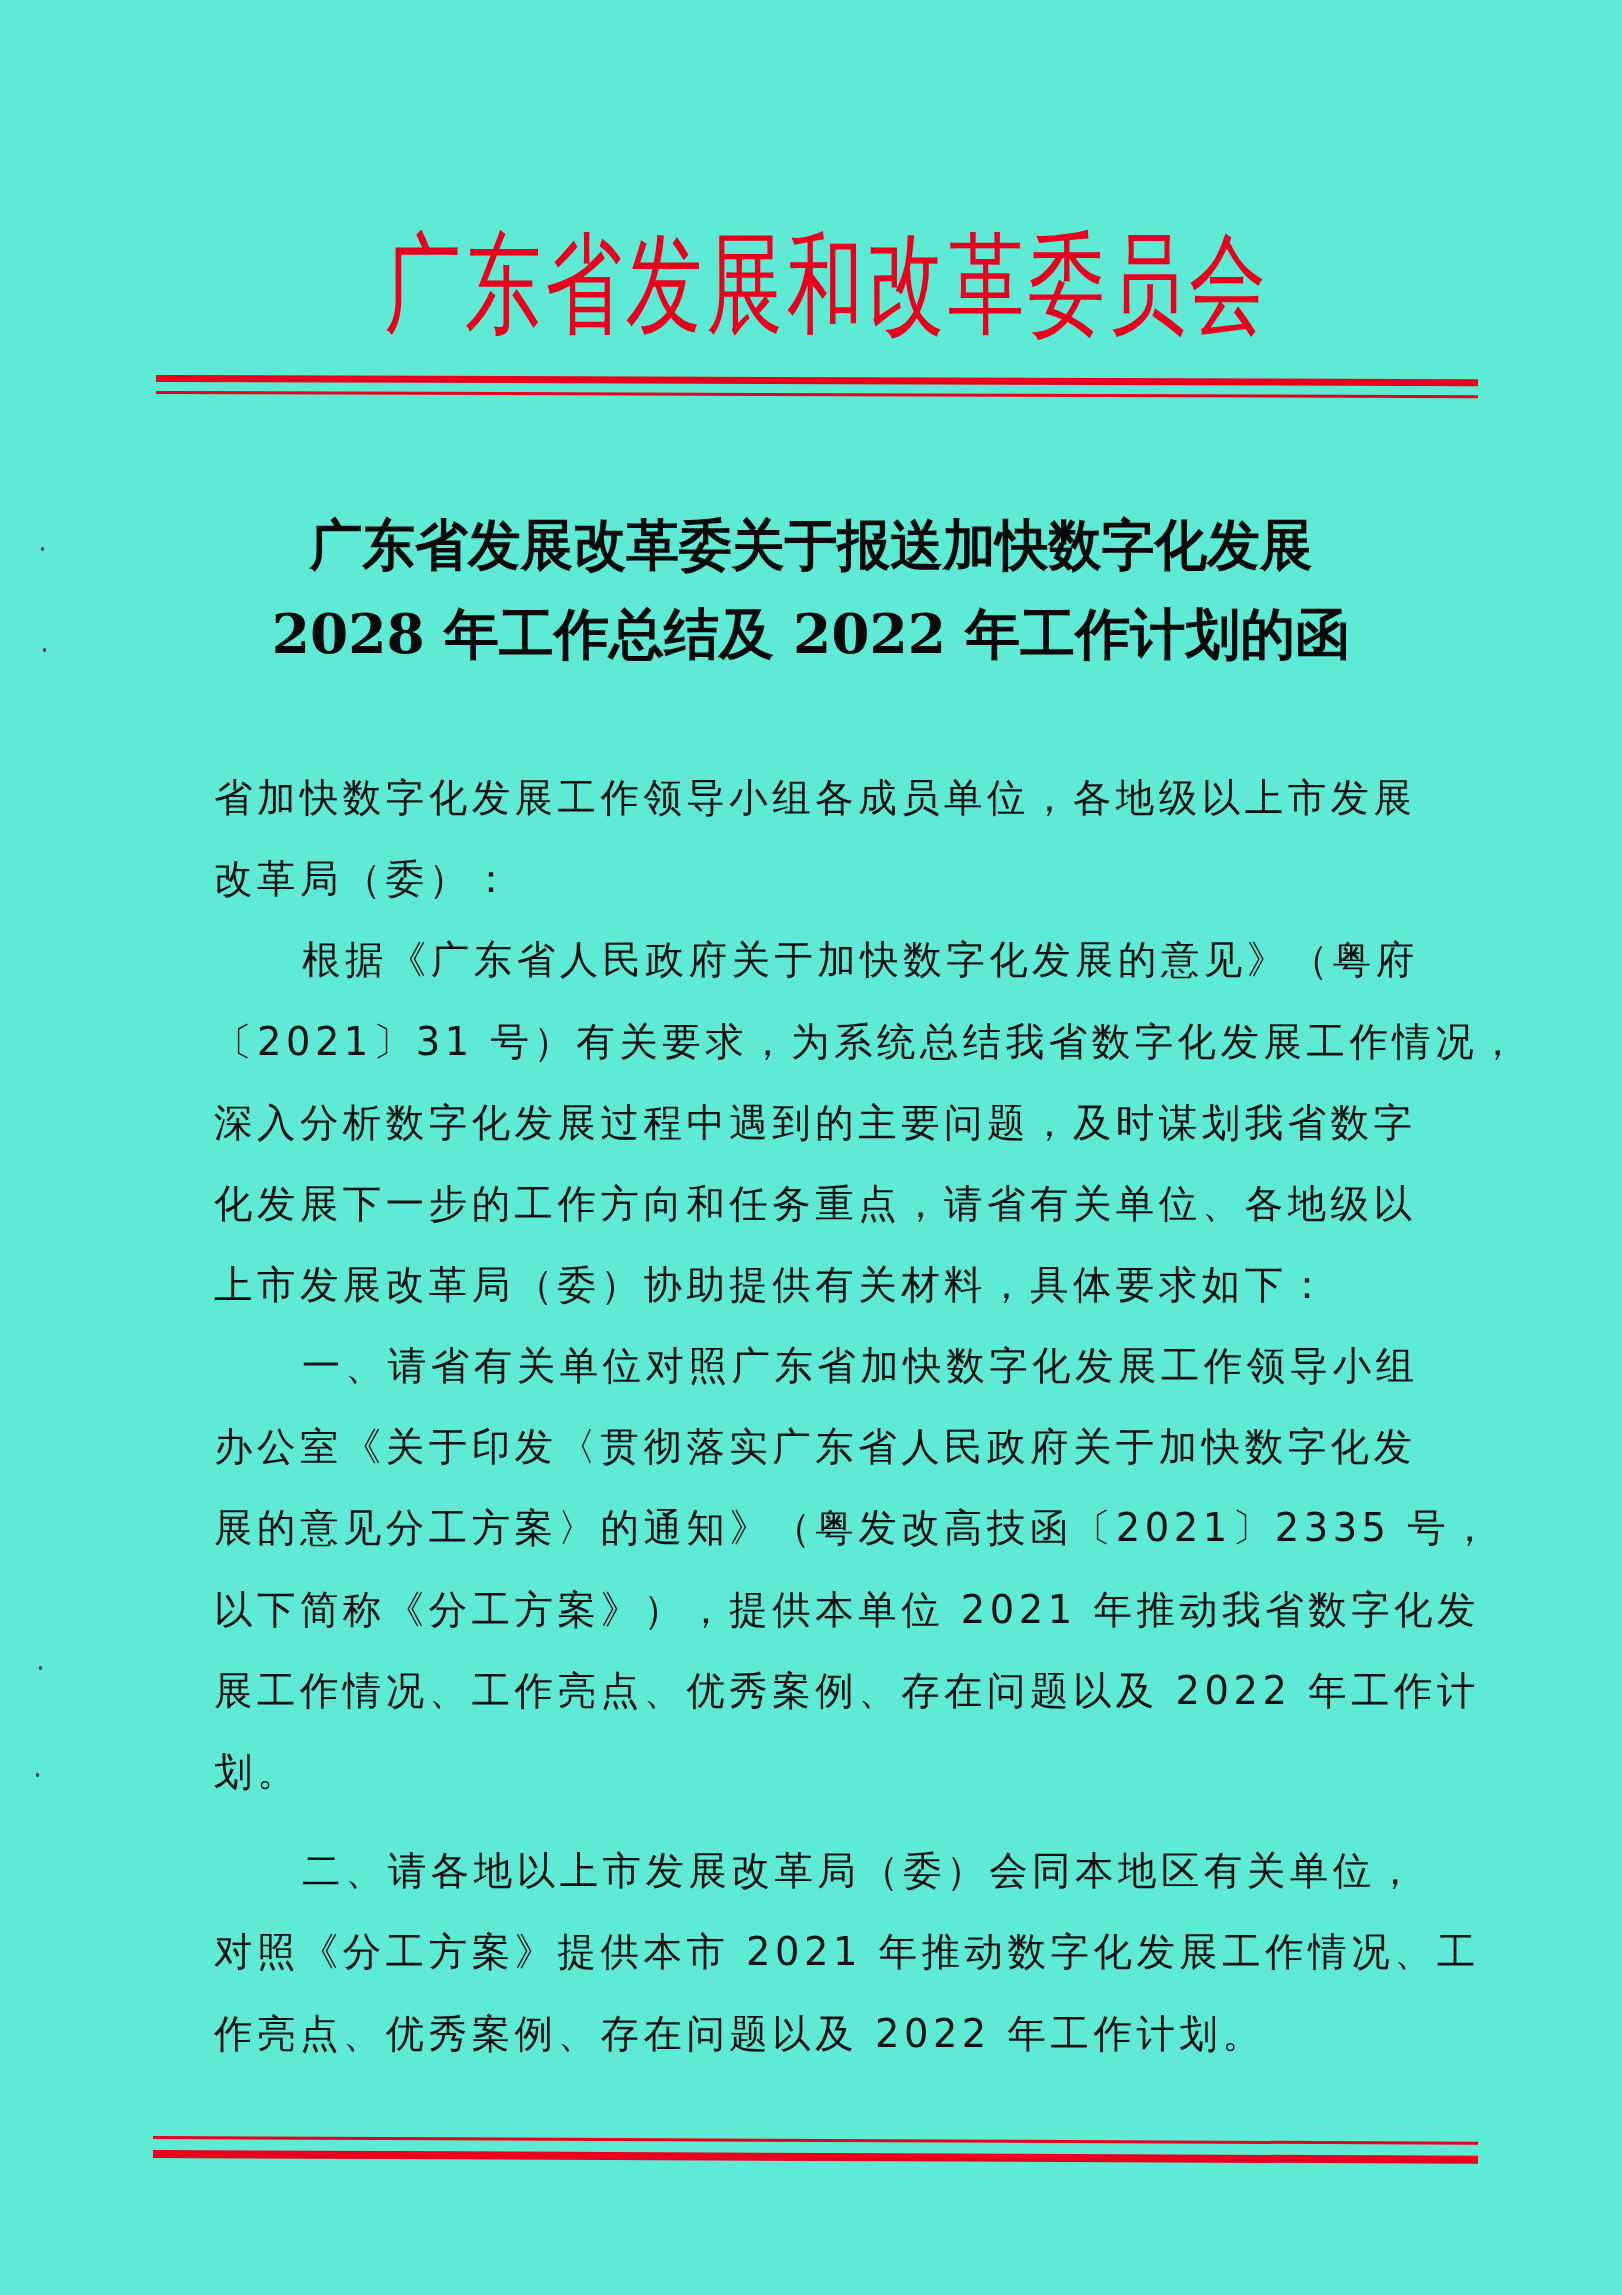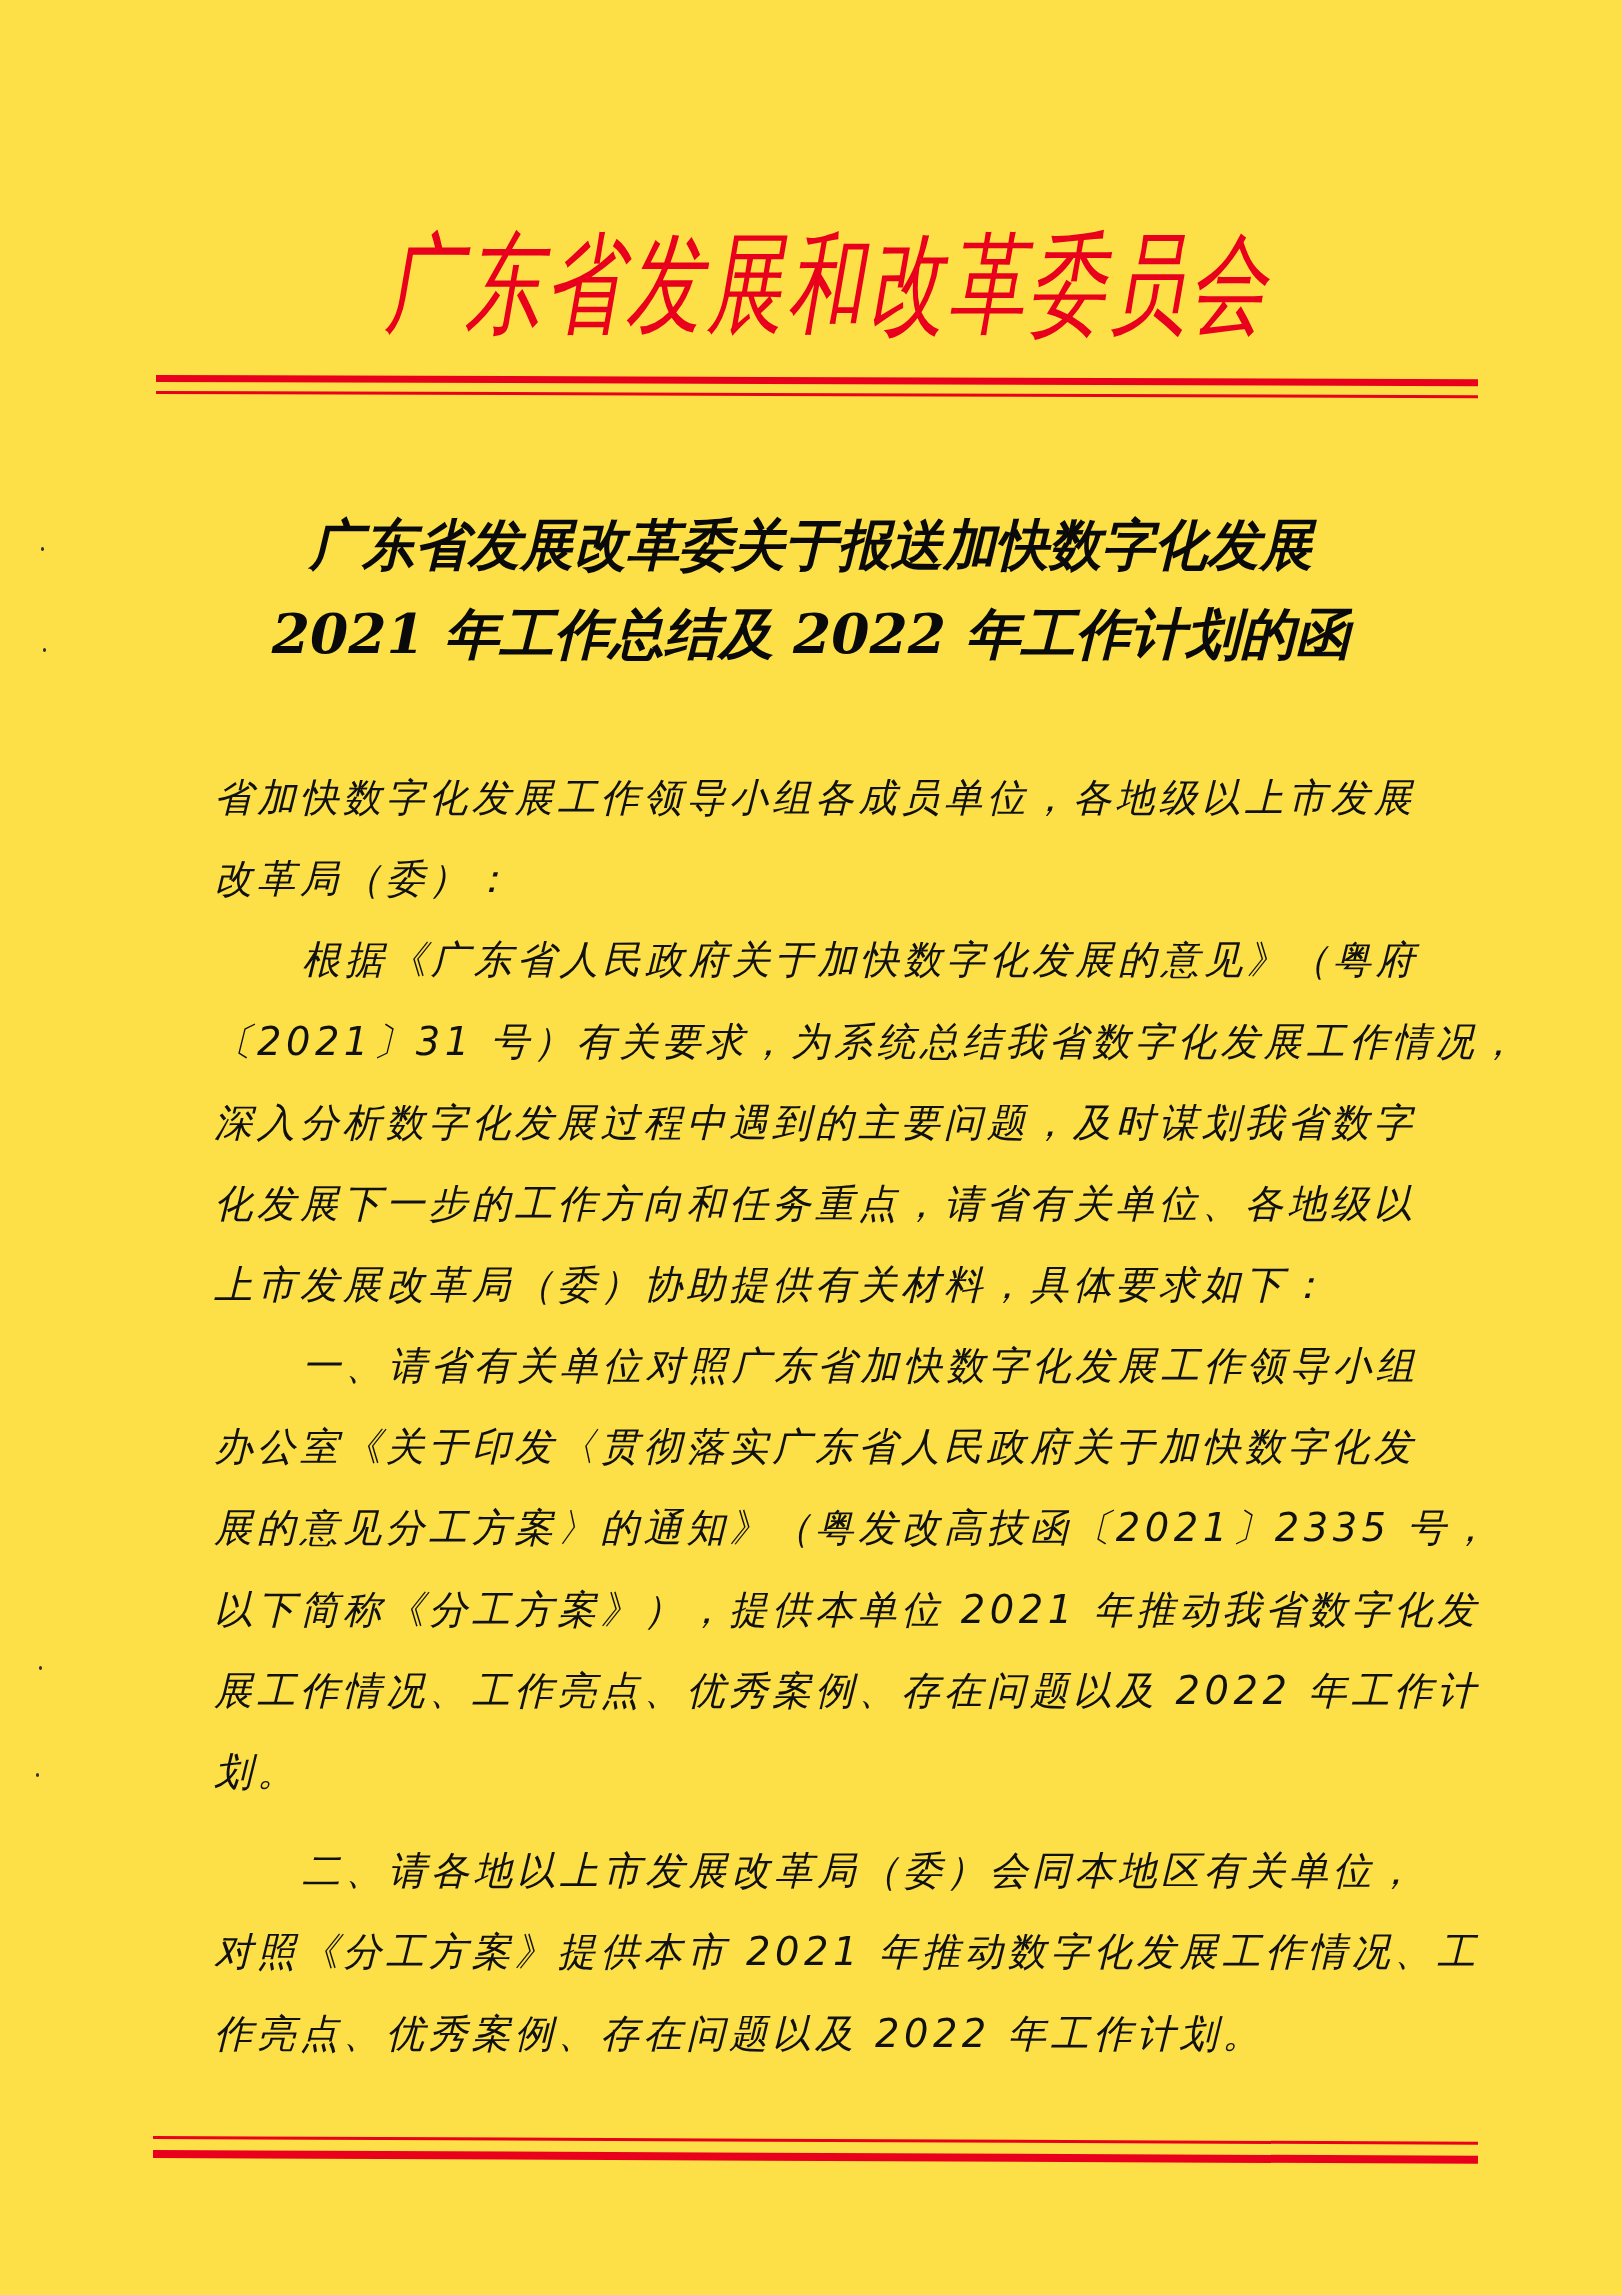--- a/index.html
+++ b/index.html
@@ -11,22 +11,21 @@
       width: 1623px;
       height: 2295px;
       position: relative;
       overflow: hidden;
     }
     .page {
       position: absolute;
       left: 0; top: 0;
       width: 1623px;
       height: 2295px;
-      background: #fde047;
-      font-style: italic;
+      background: #5eead4;
     }
     
     .masthead {
       position: absolute;
       left: 262px;
       top: 222px;
       width: 1112px;
       height: 124px;
       text-align: center;
       color: #e8001c;
@@ -97,21 +96,21 @@
   <div class="speck" style="left:41px; top:547px;"></div>
   <div class="speck" style="left:43px; top:648px;"></div>
   <div class="speck" style="left:39px; top:1666px;"></div>
   <div class="speck" style="left:36px; top:1773px;"></div>
 
   <div class="masthead">广东省发展和改革委员会</div>
   <div class="rule rule-top-thick"></div>
   <div class="rule rule-top-thin"></div>
 
   <div class="doc-title l1">广东省发展改革委关于报送加快数字化发展</div>
-  <div class="doc-title l2">2021 年工作总结及 2022 年工作计划的函</div>
+  <div class="doc-title l2">2028 年工作总结及 2022 年工作计划的函</div>
 
   <div class="body-line" style="top:772px;">省加快数字化发展工作领导小组各成员单位，各地级以上市发展</div>
   <div class="body-line" style="top:853px;">改革局（委）：</div>
 
   <div class="body-line indent" style="top:934px;">根据《广东省人民政府关于加快数字化发展的意见》（粤府</div>
   <div class="body-line" style="top:1016px;">〔2021〕31 号）有关要求，为系统总结我省数字化发展工作情况，</div>
   <div class="body-line" style="top:1097px;">深入分析数字化发展过程中遇到的主要问题，及时谋划我省数字</div>
   <div class="body-line" style="top:1178px;">化发展下一步的工作方向和任务重点，请省有关单位、各地级以</div>
   <div class="body-line" style="top:1259px;">上市发展改革局（委）协助提供有关材料，具体要求如下：</div>
 

